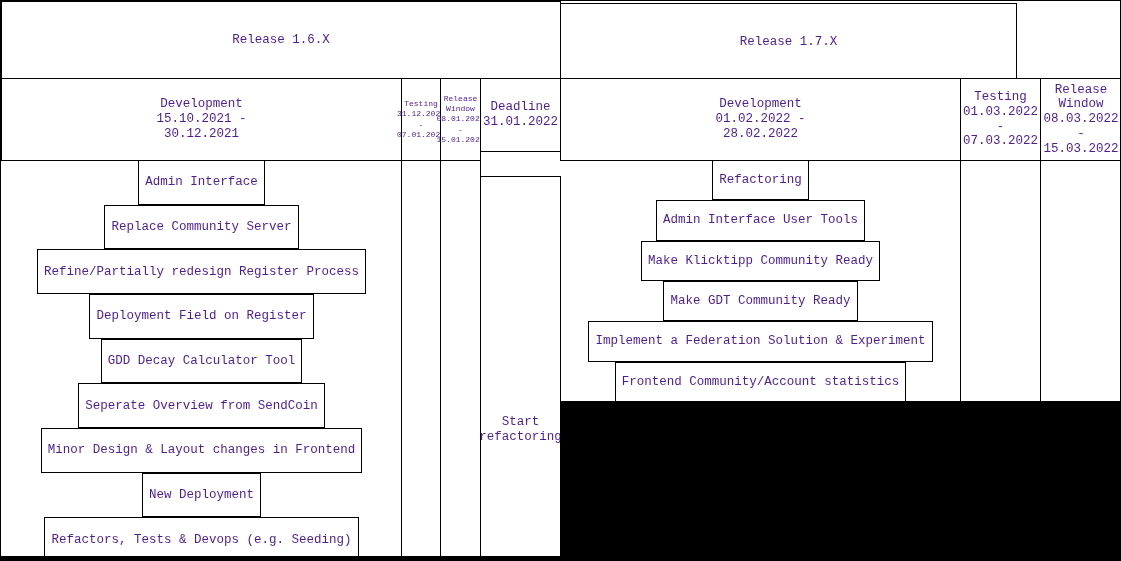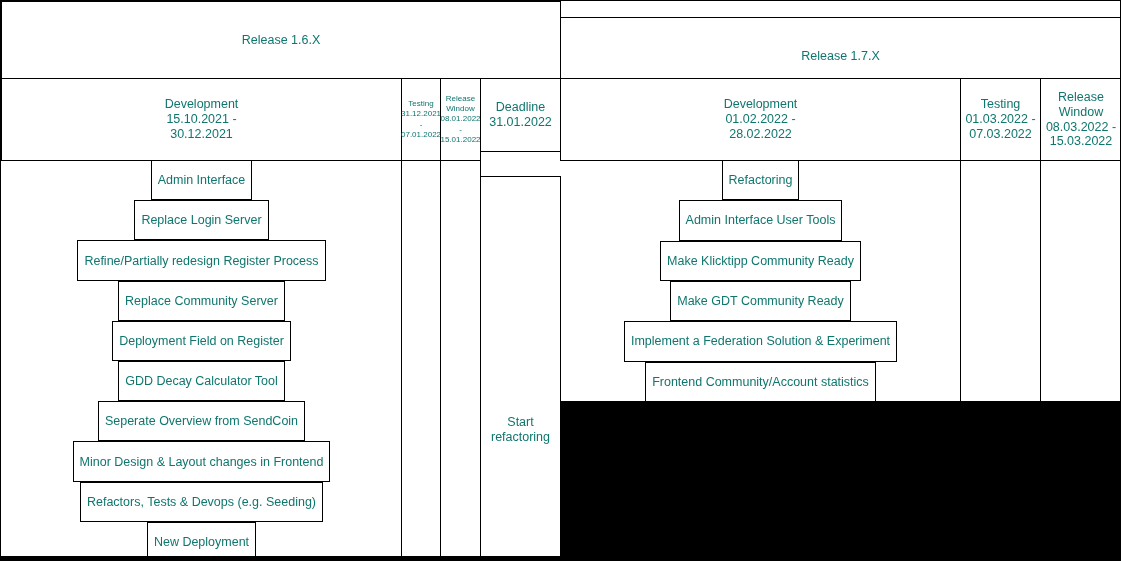--- a/index.html
+++ b/index.html
@@ -1,22 +1,22 @@
 <!DOCTYPE html>
 <html><head>
 <meta charset="utf-8">
 <style>
   html, body { margin: 0; padding: 0; background: #ffffff; }
   .board {
     position: relative;
     width: 1121px;
     height: 561px;
     background: #ffffff;
-    color: #0f766e;
-    font-family: Liberation Sans, sans-serif;
+    color: #4c1d95;
+    font-family: Liberation Mono, monospace;
     box-sizing: border-box;
     border: 1px solid #000000;
     overflow: hidden;
   }
   .cell {
     position: absolute;
     box-sizing: border-box;
     border: 1px solid #000000;
     background: #ffffff;
     display: flex;
@@ -24,21 +24,21 @@
     justify-content: center;
     text-align: center;
     font-size: 12.5px;
     line-height: 1.18;
   }
   .pre { white-space: pre-line; }
   .small { font-size: 8px; line-height: 1.28; }
 
   
   .c-r16-title { left: 0;     top: 0;  width: 560px; height: 78px; }
-  .c-r17-title { left: 559px; top: 16px;  width: 561px; height: 78px; }
+  .c-r17-title { left: 559px; top: 2px;  width: 457px; height: 78px; }
 
   
   .c-r16-dev   { left: 0;      top: 77px; width: 401px; height: 83px; }
   .c-r16-test  { left: 400px;  top: 77px; width: 40px;  height: 83px; }
   .c-r16-rw    { left: 439px;  top: 77px; width: 41px;  height: 83px; }
   .c-deadline  { left: 479px;  top: 77px; width: 81px;  height: 74px; }
   .c-r17-dev   { left: 559px;  top: 77px; width: 401px; height: 83px; }
   .c-r17-test  { left: 959px;  top: 77px; width: 81px;  height: 83px; }
   .c-r17-rw    { left: 1039px; top: 77px; width: 82px;  height: 83px; }
 
@@ -109,29 +109,28 @@
   <div class="cell pre c-r17-test">Testing
 01.03.2022 -
 07.03.2022</div>
   <div class="cell pre c-r17-rw">Release
 Window
 08.03.2022 -
 15.03.2022</div>
 
   <div class="list c-r16-tasks">
       <div class="task-row">Admin Interface</div>
-      <div class="task-row">Replace Login Server</div>
+      <div class="task-row">Replace Community Server</div>
       <div class="task-row">Refine/Partially redesign Register Process</div>
-      <div class="task-row">Replace Community Server</div>
       <div class="task-row">Deployment Field on Register</div>
       <div class="task-row">GDD Decay Calculator Tool</div>
       <div class="task-row">Seperate Overview from SendCoin</div>
       <div class="task-row">Minor Design &amp; Layout changes in Frontend</div>
+      <div class="task-row">New Deployment</div>
       <div class="task-row">Refactors, Tests &amp; Devops (e.g. Seeding)</div>
-      <div class="task-row">New Deployment</div>
     </div>
 
   <div class="cell c-r16-test-body"></div>
   <div class="cell c-r16-rw-body"></div>
   <div class="cell pre c-deadline-body">Start
 refactoring</div>
 
   <div class="list c-r17-tasks">
       <div class="task-row">Refactoring</div>
       <div class="task-row">Admin Interface User Tools</div>

